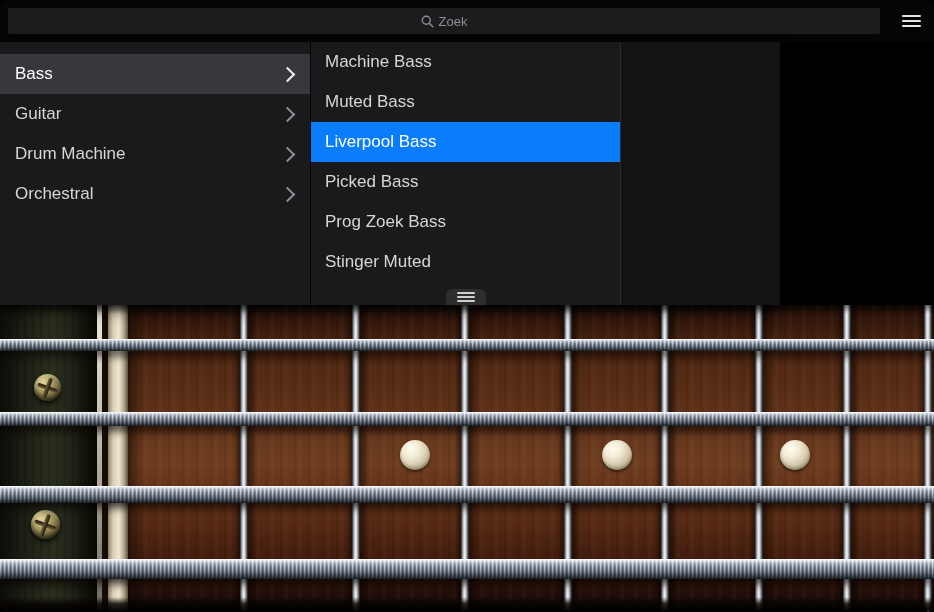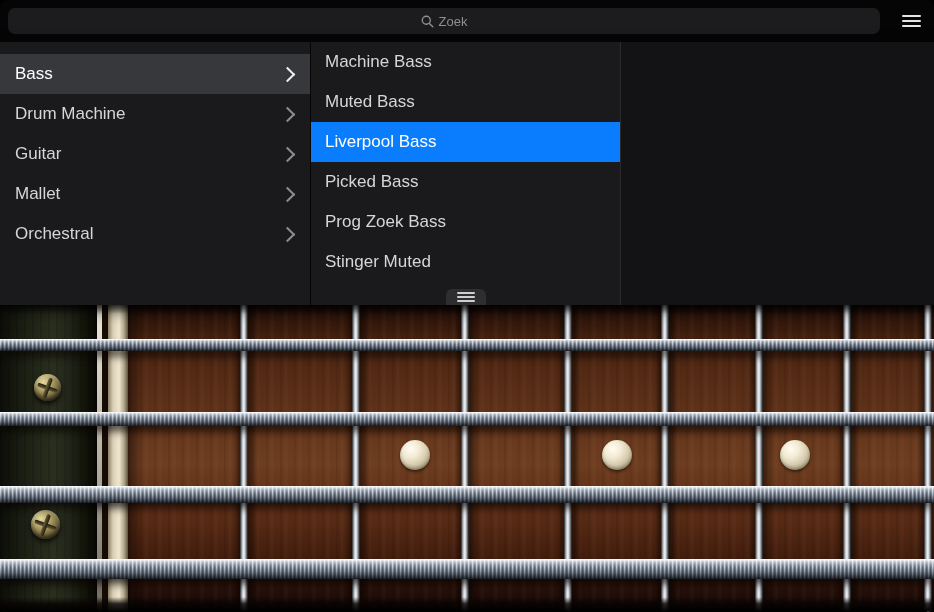--- a/index.html
+++ b/index.html
@@ -9,34 +9,34 @@
     font-family:"Liberation Sans","DejaVu Sans",sans-serif;
     -webkit-font-smoothing:antialiased;
   }
 
   
   .topbar{
     position:absolute;top:0;left:0;right:0;height:42px;
     background:#050505;display:flex;align-items:center;padding:0 8px;box-sizing:border-box;
   }
   .search-field{
-    flex:1;height:26px;background:#1c1c1e;border-radius:7px;
+    flex:1;height:26px;background:#1c1c1e;border-radius:2px;
     display:flex;align-items:center;justify-content:center;
     color:#8e8e93;font-size:13px;margin-right:16px;
   }
   .search-inner{display:flex;align-items:center;gap:5px;}
   .menu-btn{
     width:30px;height:26px;display:flex;align-items:center;justify-content:center;
     flex-direction:column;gap:3px;cursor:pointer;
   }
   .menu-btn i{display:block;width:19px;height:2px;background:#e4e4e6;border-radius:1px;}
 
   
   .browser{
-    position:absolute;top:42px;left:0;width:934px;height:263px;
+    position:absolute;top:42px;left:0;width:780px;height:263px;
     background:#18181a;display:flex;z-index:5;
     box-shadow:0 5px 14px rgba(0,0,0,.75);
   }
   .col{box-sizing:border-box;height:100%;}
   .categories{
     width:311px;padding-top:12px;border-right:1px solid #050505;background:#1a1a1c;
   }
   .cat-row{
     height:40px;display:flex;align-items:center;justify-content:space-between;
     padding:0 15px;color:#d6d6d8;font-size:17px;cursor:pointer;
@@ -164,29 +164,25 @@
   </div>
 
   <div class="browser">
 
     <div class="col categories">
       <div class="cat-row selected">
         <span>Bass</span>
         <span class="chev"></span>
       </div>
       <div class="cat-row">
+        <span>Guitar</span>
+        <span class="chev"></span>
+      </div>
+      <div class="cat-row">
         <span>Drum Machine</span>
-        <span class="chev"></span>
-      </div>
-      <div class="cat-row">
-        <span>Guitar</span>
-        <span class="chev"></span>
-      </div>
-      <div class="cat-row">
-        <span>Mallet</span>
         <span class="chev"></span>
       </div>
       <div class="cat-row">
         <span>Orchestral</span>
         <span class="chev"></span>
       </div>
     </div>
 
     <div class="col instruments">
       <div class="inst-row">

